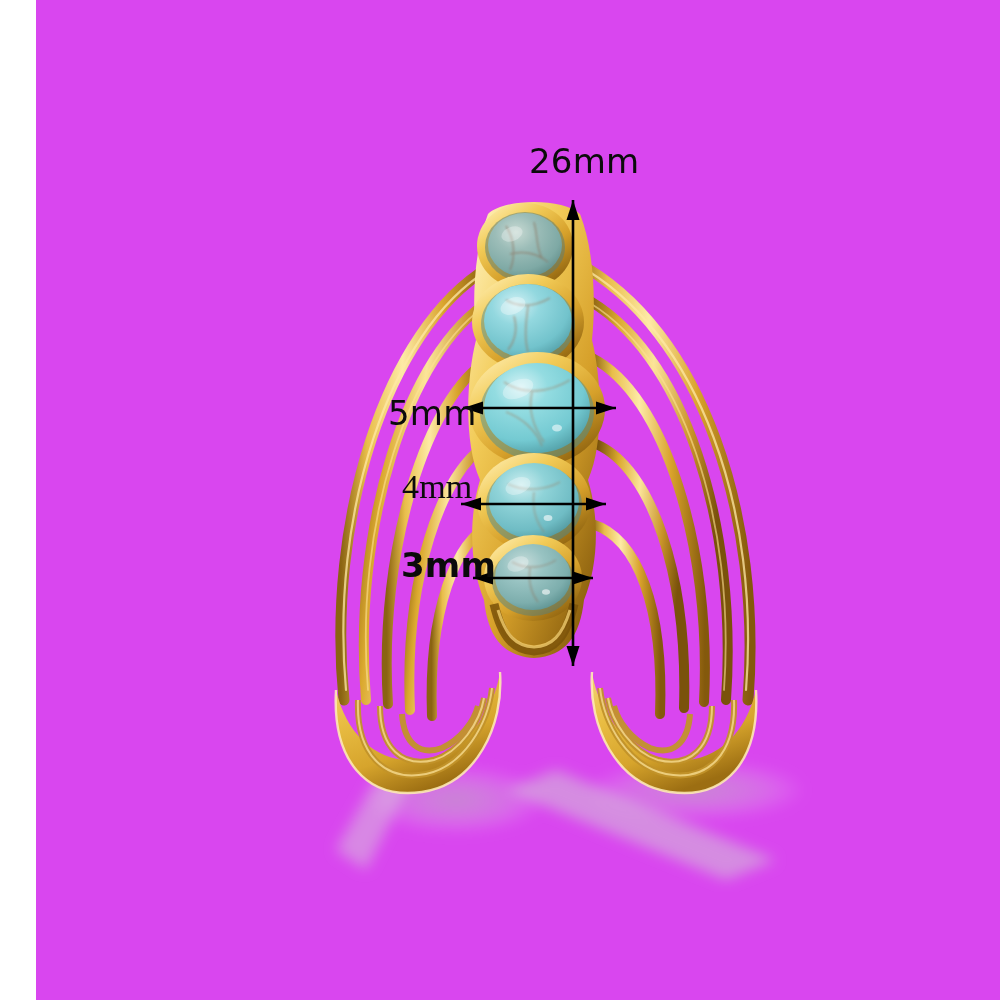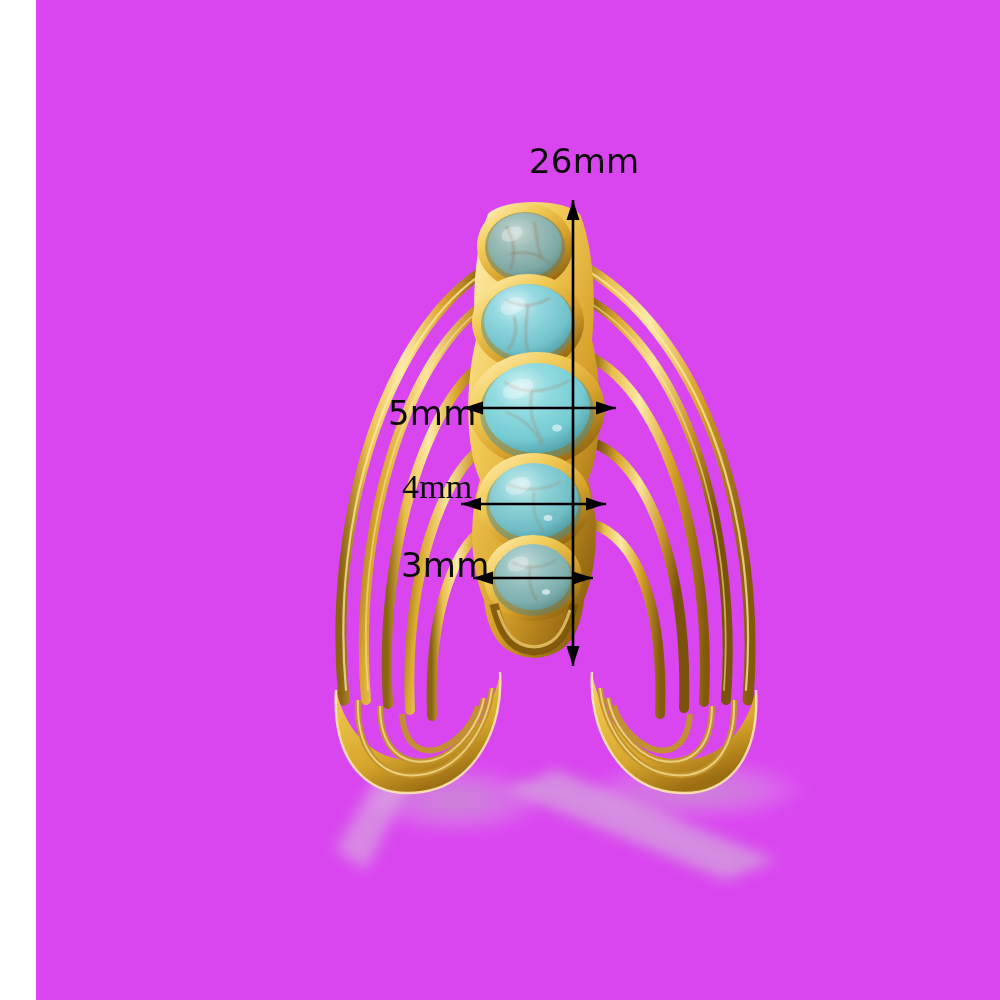--- a/index.html
+++ b/index.html
@@ -6,21 +6,21 @@
   body{width:1000px;height:1000px;overflow:hidden;
        font-family:"DejaVu Sans","Liberation Sans",sans-serif;}
   #stage{position:relative;width:1000px;height:1000px;background:#d946ef;margin-left:36px;}
   #photo{position:absolute;inset:0;}
   .dim-label{position:absolute;color:#0b0b0b;font-size:34px;font-weight:400;
              letter-spacing:.2px;line-height:1;white-space:nowrap;
              font-family:"DejaVu Sans","Liberation Sans",sans-serif;}
   #lbl-26{left:493px;top:144px;}
   #lbl-5{left:352px;top:396px;}
   #lbl-4{left:366px;top:470px;font-family:Liberation Serif, serif;}
-  #lbl-3{left:365px;top:548px;}
+  #lbl-3{left:365px;top:548px;font-weight:bold;}
   svg.overlay{position:absolute;left:0;top:0;width:1000px;height:1000px;}
 </style>
 </head>
 <body>
 
 <div id="stage">
 
   <div id="photo">
   <svg class="overlay" viewBox="0 0 1000 1000">
     <defs>

